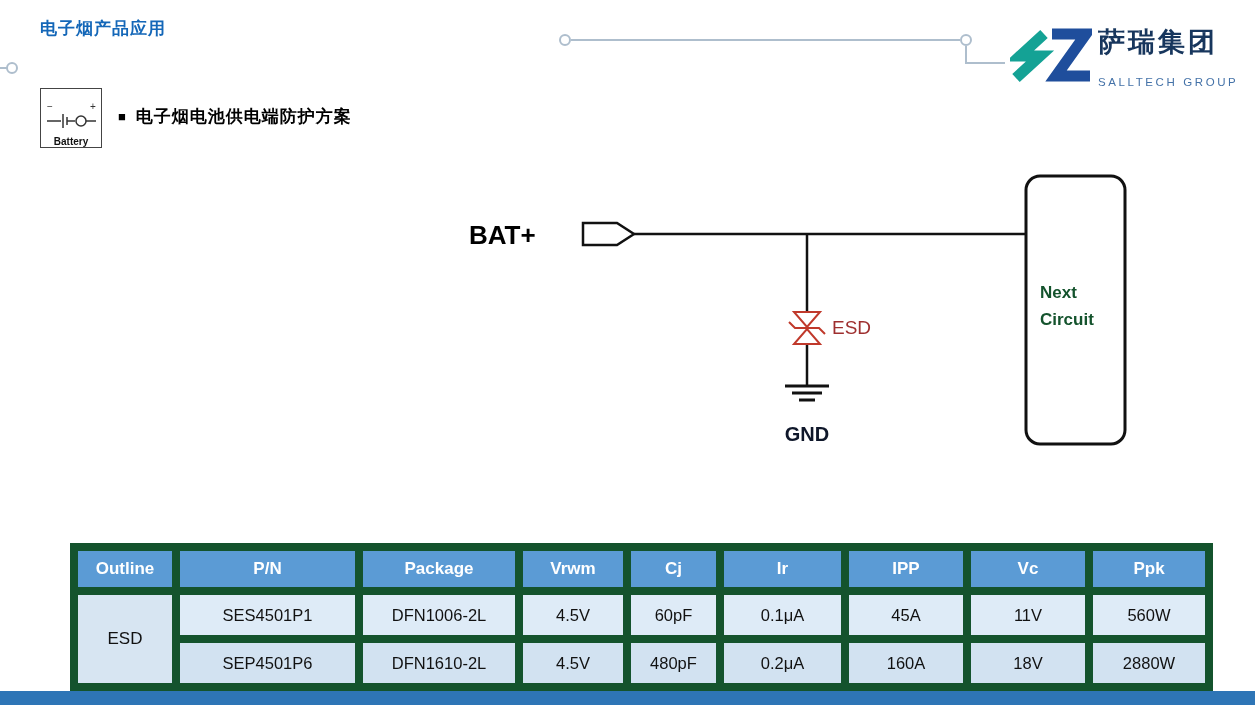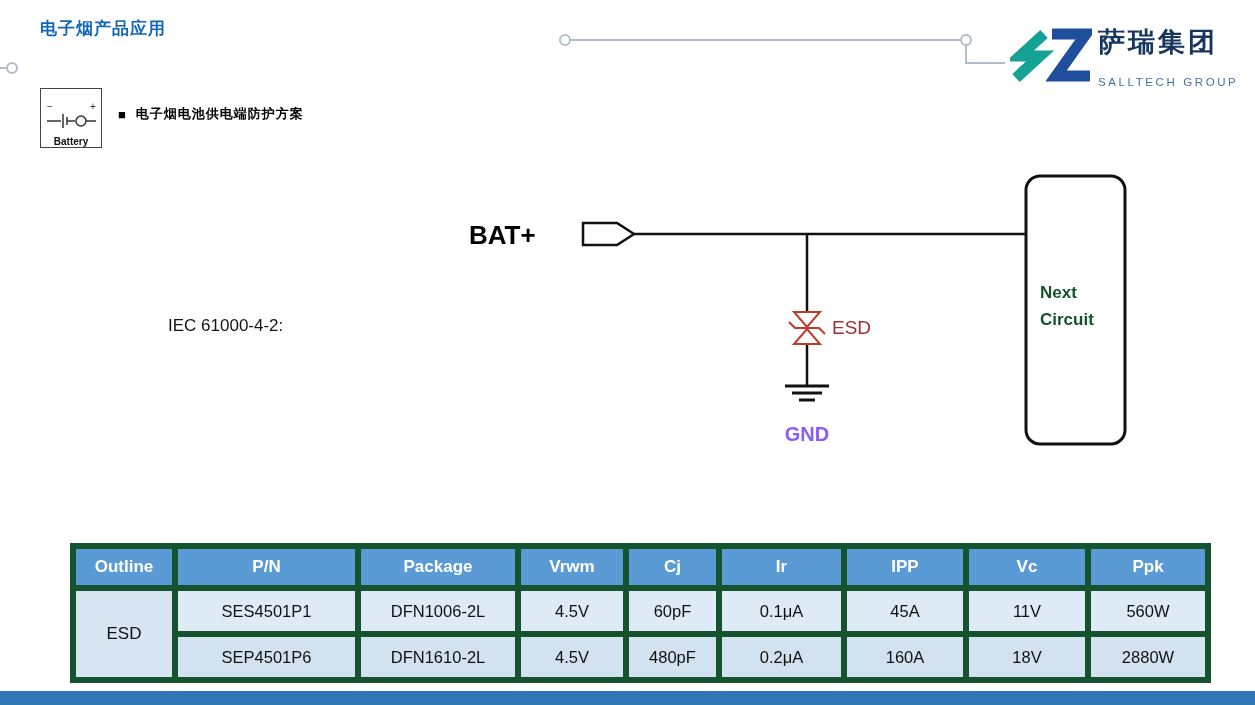--- a/index.html
+++ b/index.html
@@ -42,36 +42,36 @@
     background:#fff;
   }
   .battery-sym{width:56px;height:38px;}
   .bat-stroke{stroke:#333;stroke-width:1.5;fill:none;}
   .bat-txt{font-size:10px;fill:#333;}
   .battery-label{font-size:10px;font-weight:bold;color:#111;}
 
   
   .section-heading{left:118px;top:105px;display:flex;align-items:center;}
   .bullet{font-size:13px;color:#000;margin-right:10px;line-height:1;}
-  .heading-text{font-size:13px;font-weight:bold;color:#000;letter-spacing:1px;}
+  .heading-text{font-size:17px;font-weight:bold;color:#000;letter-spacing:1px;}
 
   
   .bat-label{left:469px;top:220px;font-size:26px;font-weight:bold;color:#000;}
   .esd-label{left:832px;top:317px;font-size:19px;color:var(--esd-label-red,#9E2F2F);}
-  .gnd-label{left:779px;top:423px;width:56px;text-align:center;font-size:20px;font-weight:bold;color:#8b5cf6;}
+  .gnd-label{left:779px;top:423px;width:56px;text-align:center;font-size:20px;font-weight:bold;color:#0f172a;}
   .next-label{left:1040px;top:279px;font-size:17px;font-weight:bold;line-height:27px;color:#14532d;}
   .iec-spec{left:168px;top:313px;font-size:17px;line-height:26px;color:#141414;}
 
   
   .spec-table{
     left:70px;top:543px;width:1135px;
     border-collapse:collapse;table-layout:fixed;
   }
   .spec-table th,.spec-table td{
-    border:6px solid #14532d;text-align:center;vertical-align:middle;
+    border:8px solid #14532d;text-align:center;vertical-align:middle;
     padding:0;
   }
   .spec-table th{
     height:36px;background:var(--table-header-bg,#5B9BD5);
     color:#ffffff;font-size:17px;font-weight:bold;
   }
   .spec-table td{height:40px;font-size:16.5px;color:#111;}
   .row-1 td{background:var(--row-light,#DEEBF7);}
   .row-2 td{background:var(--row-dark,#D2E2F1);}
   .spec-table td.merged{background:var(--cell-merged,#D7E5F2);font-size:17px;}
@@ -145,21 +145,20 @@
 </div>
 
 <div class="abs bat-label">BAT+</div>
 <div class="abs esd-label">ESD</div>
 <div class="abs gnd-label">GND</div>
 <div class="abs next-label">
   <div>Next</div>
   <div>Circuit</div>
 </div>
 <div class="abs iec-spec">
-  <div>IEC 61000-4-2:</div>
 </div>
 
 <table class="abs spec-table">
   <colgroup>
     <col style="width:102px">
       <col style="width:183px">
       <col style="width:160px">
     <col style="width:108px">
       <col style="width:93px">
       <col style="width:125px">

